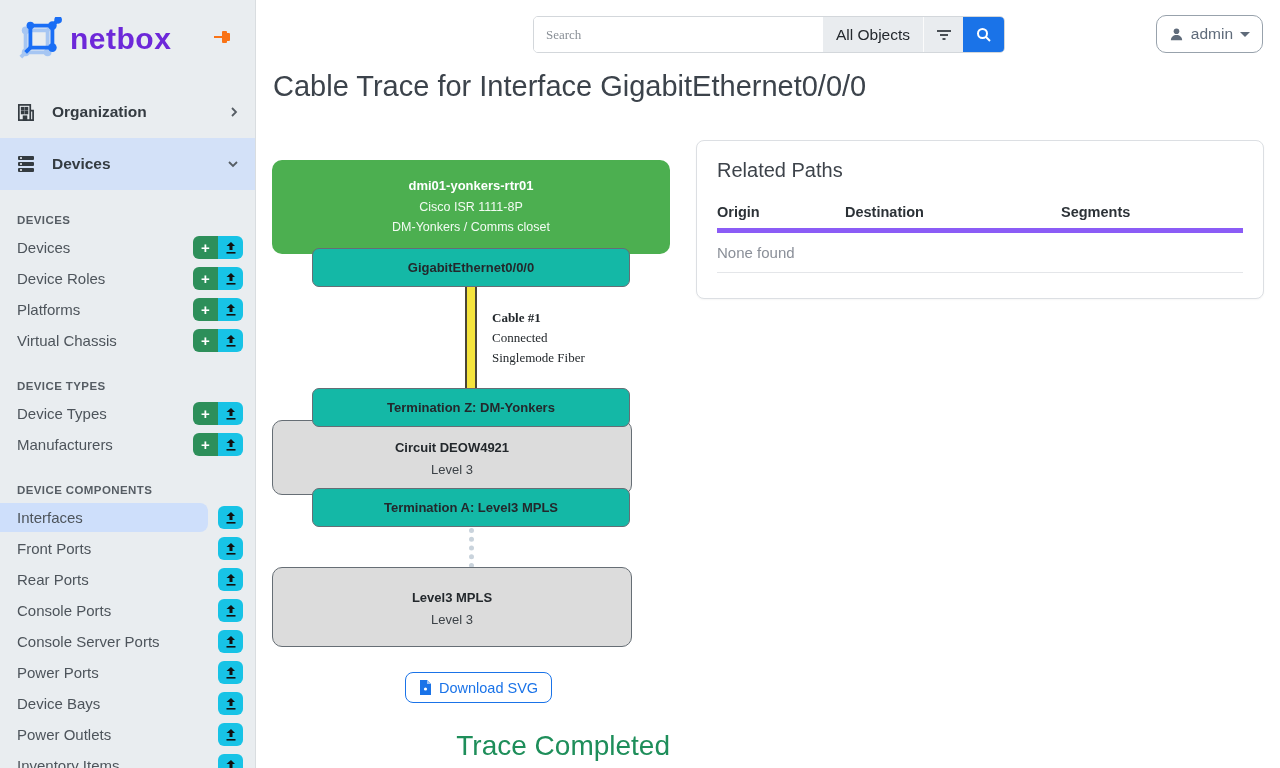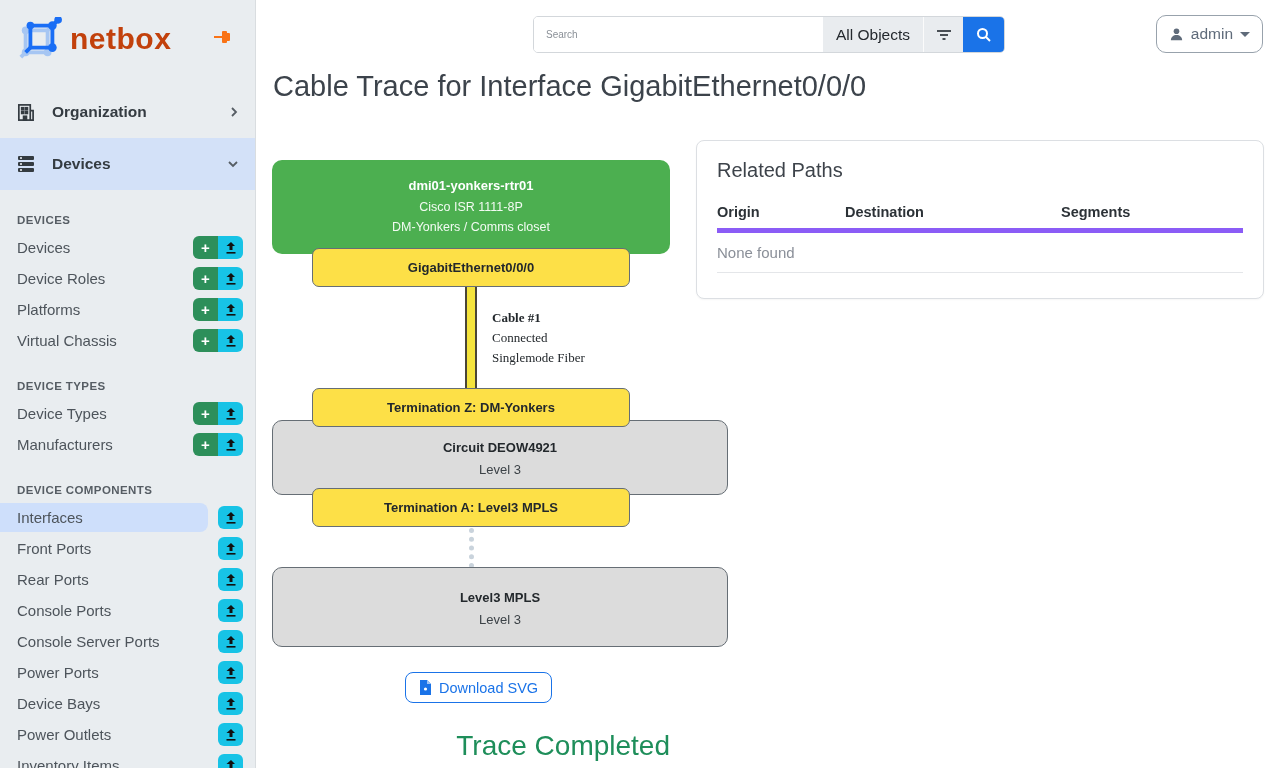--- a/index.html
+++ b/index.html
@@ -1,63 +1,63 @@
 <!DOCTYPE html>
 <html><head>
 <meta charset="utf-8">
 <style>
   * { margin:0; padding:0; box-sizing:border-box; }
   html,body { width:1280px; height:768px; overflow:hidden; font-family:"Liberation Sans", sans-serif; background:#fff; }
 
   
   .sidebar { position:absolute; left:0; top:0; width:256px; height:768px; background:#e9edf0; border-right:1px solid #d9dde0; }
   .brand-row { position:relative; height:78px; display:flex; align-items:center; padding-left:16px; }
-  .wordmark { font-size:30px; font-weight:bold; color:#c2410c; letter-spacing:.5px; margin-left:8px; }
+  .wordmark { font-size:30px; font-weight:bold; color:#6d28d9; letter-spacing:.5px; margin-left:8px; }
   .pin-btn { position:absolute; right:24px; top:30px; cursor:pointer; }
   .nav-top { margin-top:8px; }
   .nav-item { display:flex; align-items:center; height:52px; padding:0 16px; cursor:pointer; color:#343b41; font-weight:bold; font-size:15.5px; }
   .nav-item.active { background:#d3e1f8; }
   .nav-item .nav-icon { width:22px; margin-right:14px; display:flex; align-items:center; }
   .nav-item .spacer { flex:1; }
   .section-header { margin:24px 0 6px 17px; font-size:11.5px; font-weight:bold; letter-spacing:.4px; color:#565d64; }
   .side-row { position:relative; height:31px; display:flex; align-items:center; }
   .side-row .lbl { margin-left:17px; font-size:15px; color:#4d545b; cursor:pointer; }
   .side-row.active-row .hl { position:absolute; left:0; top:1px; height:29px; width:208px; background:#cedffb; border-radius:0 8px 8px 0; }
   .side-row .lbl { position:relative; z-index:1; }
   .btn-group { position:absolute; right:12px; top:4px; display:flex; }
   .mini-btn { width:25px; height:23px; display:flex; align-items:center; justify-content:center; cursor:pointer; }
   .mini-btn.add { background:#2d8f5a; color:#fff; font-weight:bold; font-size:15px; border-radius:6px 0 0 6px; }
   .mini-btn.imp { background:#17c3e6; border-radius:0 6px 6px 0; }
   .mini-btn.imp.solo { border-radius:6px; }
 
   
   .main { position:absolute; left:256px; top:0; width:1024px; height:768px; background:#fff; }
   .search-group { position:absolute; left:277px; top:16px; height:37px; display:flex; border:1px solid #d3d7db; border-radius:5px; overflow:hidden; }
-  .search-input { width:289px; height:100%; border:none; outline:none; padding:0 12px; font-size:10px; color:#c2410c; font-family:Liberation Sans, sans-serif; }
+  .search-input { width:289px; height:100%; border:none; outline:none; padding:0 12px; font-size:13px; color:#c2410c; font-family:Liberation Serif, serif; }
   .search-input::placeholder { color:#8a9097; }
   .scope-seg { width:100px; background:#e9ecef; display:flex; align-items:center; justify-content:center; font-size:15.5px; color:#24292e; cursor:pointer; }
   .filter-seg { width:40px; background:#e9ecef; border-left:1px solid #fbfbfb; display:flex; align-items:center; justify-content:center; cursor:pointer; }
   .go-seg { width:41px; background:#1a73e8; display:flex; align-items:center; justify-content:center; cursor:pointer; }
   .user-btn { position:absolute; right:17px; top:15px; height:38px; padding:0 12px; border:1px solid #98a2ac; border-radius:10px; display:flex; align-items:center; gap:7px; color:#5f6b7a; font-size:15.5px; cursor:pointer; background:#fff; }
   .caret-down { width:0; height:0; border-left:5px solid transparent; border-right:5px solid transparent; border-top:5px solid #5f6b7a; }
 
   
   .page-title { position:absolute; left:17px; top:70px; font-size:29px; font-weight:400; color:#3c434b; }
 
   
   .trace { position:absolute; left:16px; top:160px; width:400px; }
   .node { position:absolute; border-radius:10px; text-align:center; }
   .device-box { left:0; top:0; width:398px; height:94px; background:#4caf50; padding-top:18px; color:#fff; }
   .device-box .nm { font-size:13px; font-weight:bold; margin-bottom:7px; }
   .device-box .sub { font-size:12.5px; margin-bottom:6px; color:#f2fbf2; }
-  .small-box { position:absolute; left:40px; width:318px; height:39px; background:#fde047; border:1px solid #666e75; border-radius:7px; z-index:3; display:flex; align-items:center; justify-content:center; font-size:13px; font-weight:bold; color:#23282c; }
+  .small-box { position:absolute; left:40px; width:318px; height:39px; background:#14b8a6; border:1px solid #666e75; border-radius:7px; z-index:3; display:flex; align-items:center; justify-content:center; font-size:13px; font-weight:bold; color:#23282c; }
   .iface-box { top:88px; }
   .termz-box { top:228px; }
   .terma-box { top:328px; }
-  .wide-box { position:absolute; left:0; width:456px; background:#dcdcdc; border:1px solid #666e75; border-radius:10px; z-index:1; text-align:center; color:#23282c; }
+  .wide-box { position:absolute; left:0; width:360px; background:#dcdcdc; border:1px solid #666e75; border-radius:10px; z-index:1; text-align:center; color:#23282c; }
   .circuit-box { top:260px; height:75px; padding-top:19px; }
   .far-box { top:407px; height:80px; padding-top:22px; }
   .wide-box .nm { font-size:13px; font-weight:bold; margin-bottom:7px; }
   .wide-box .sub { font-size:13px; color:#3c4247; }
   .cable-line { position:absolute; left:193px; top:127px; width:12px; height:102px; background:#f5e43c; border-left:2px solid #4a4636; border-right:2px solid #4a4636; z-index:2; }
   .cable-label { position:absolute; left:220px; top:148px; text-align:left; font-size:13px; color:#23282c; line-height:20px;font-family:Liberation Serif, serif; }
   .cable-label .cl-name { font-weight:bold; }
   .dash-line { position:absolute; left:197px; top:368px; height:40px; border-left:5px dotted #c9d3dc; z-index:0; }
   .dl-btn { position:absolute; left:133px; top:512px; height:31px; padding:0 13px; display:flex; align-items:center; gap:7px; background:#fff; border:1px solid #1a73e8; border-radius:8px; color:#1a73e8; font-size:14.5px; cursor:pointer; }
   .trace-status { position:absolute; left:0; top:570px; width:398px; text-align:right; font-size:28px; color:#1e8e5a; }

